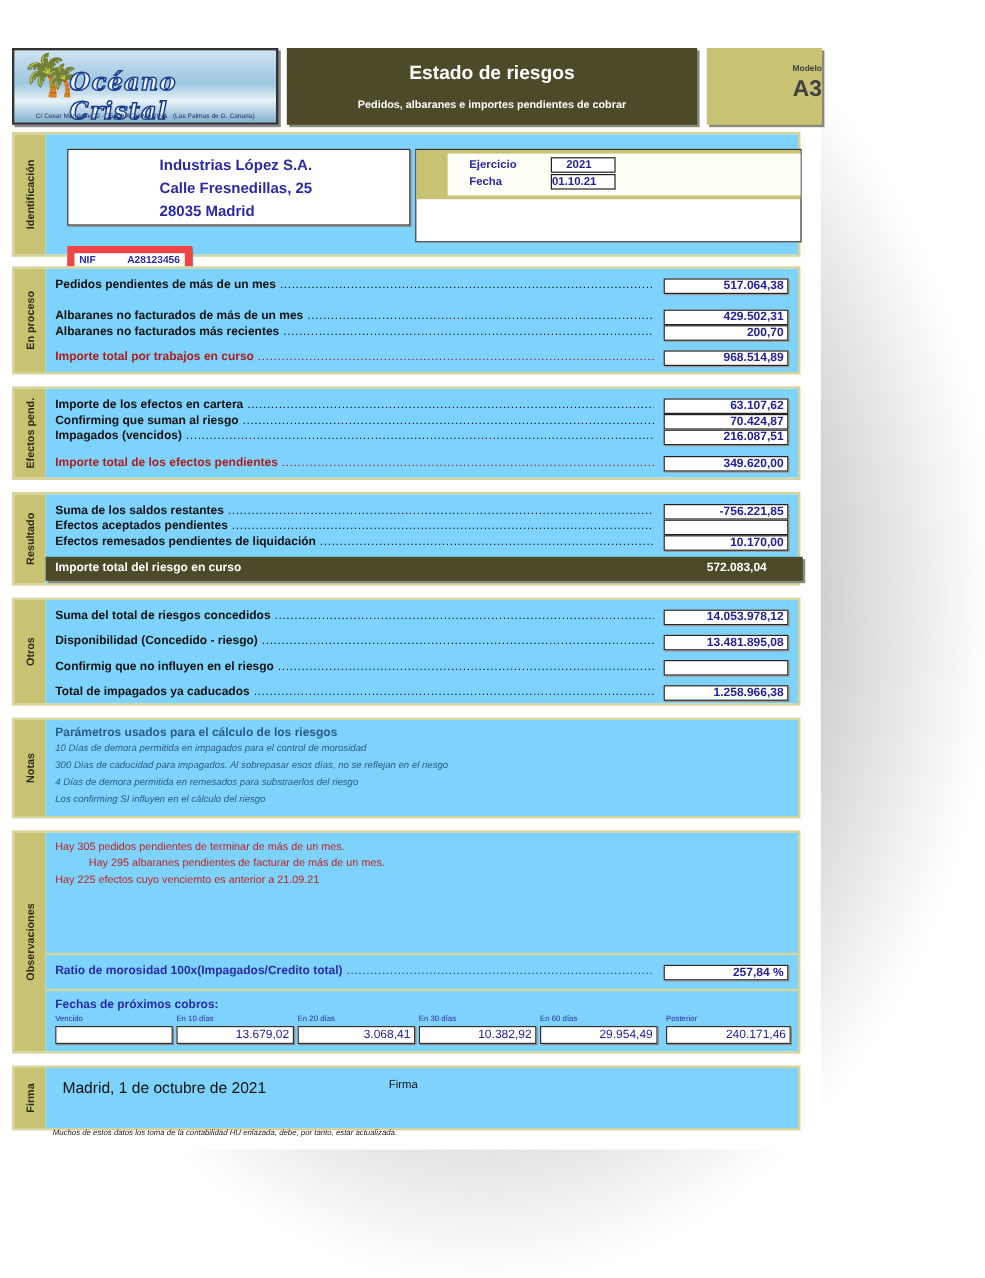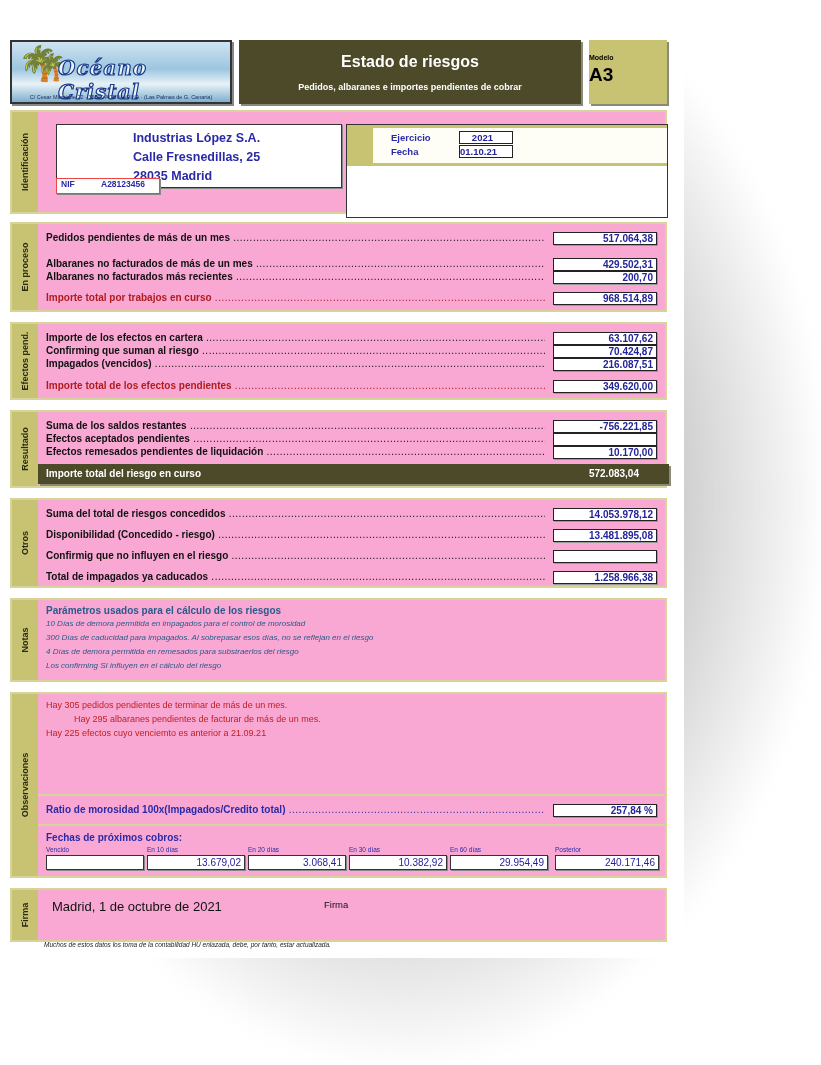--- a/index.html
+++ b/index.html
@@ -34,40 +34,40 @@
     position: absolute; left: 0; right: 0; bottom: 2px; text-align: center;
     font-size: 5.5px; color: #1a2f6a;
   }
   .title-box {
     position: absolute; left: 239px; top: 18px; width: 342px; height: 64px;
     background: #4d4a2a; box-shadow: 2px 2px 0 #8a8a7a; color: #fff; text-align: center;
   }
   .title-box .t1 { font-size: 16px; font-weight: bold; margin-top: 13px; }
   .title-box .t2 { font-size: 9px; font-weight: bold; margin-top: 11px; }
   .model-box {
-    position: absolute; left: 589px; top: 18px; width: 78px; height: 64px;
-    background: #c8c373; box-shadow: 2px 2px 0 #8a8a7a; text-align: left; color: #000000;
+    position: absolute; left: 589px; top: 18px; width: 96px; height: 64px;
+    background: #c8c373; box-shadow: 2px 2px 0 #8a8a7a; text-align: right; color: #404040;
   }
   .model-box .m1 { font-size: 7px; font-weight: bold; margin-top: 14px; }
   .model-box .m2 { font-size: 19px; font-weight: bold; margin-top: 3px; }
 
   
   .section {
     position: absolute; left: 10px; width: 657px;
     border: 2px solid #d6d49a; background: #ffffff;
   }
   .section .side {
     position: absolute; left: 0; top: 0; bottom: 0; width: 26px; background: #c8c373;
   }
   .section .side span {
     position: absolute; left: 50%; top: 50%;
     transform: translate(-50%, -50%) rotate(-90deg);
     white-space: nowrap; font-size: 9px; font-weight: bold; color: #2b2b14;
   }
-  .section .body { position: absolute; left: 26px; top: 0; right: 0; bottom: 0; background: #f9a8d4; }
+  .section .body { position: absolute; left: 26px; top: 0; right: 0; bottom: 0; background: #7dd3fc; }
 
   .row { position: absolute; left: 8px; right: 8px; height: 13px; font-size: 10px; font-weight: bold; color: #111; }
   .row .lbl { position: absolute; left: 0; top: 0; right: 112px; white-space: nowrap; overflow: hidden; }
   .row .lbl::after {
     content: " ............................................................................................................................................................................................................";
     font-weight: normal; letter-spacing: 0.5px;
   }
   .row.red .lbl { color: #b01c1c; }
   .row.red .lbl::after { color: #b01c1c; }
   .row.blue .lbl { color: #2a2aa6; }
@@ -78,28 +78,28 @@
     box-shadow: 1px 1px 0 #999;
   }
 
   .idbox {
     position: absolute; left: 18px; top: 12px; width: 286px; height: 64px;
     border: 1px solid #333; background: #fff; box-shadow: 1px 1px 0 #888;
   }
   .idbox div { margin-left: 76px; font-size: 12.5px; font-weight: bold; color: #2a2aa6; line-height: 19px; }
   .idbox div:first-child { margin-top: 4px; }
   .nif {
-    position: absolute; left: 18px; top: 66px; width: 104px; height: 16px;
-    border: 1px solid #ef4444; background: #fff; font-size: 8.5px; font-weight: bold; color: #2a2aa6;
+    position: absolute; left: 18px; top: 93px; width: 104px; height: 30px;
+    border: 6px solid #ef4444; background: #fff; font-size: 8.5px; font-weight: bold; color: #2a2aa6;
     box-shadow: 1px 1px 0 #888; line-height: 11px;
   }
   .nif .k { position: absolute; left: 4px; }
   .nif .v { position: absolute; left: 44px; }
   .ejbox {
-    position: absolute; left: 308px; top: 12px; width: 322px; height: 94px;
+    position: absolute; left: 308px; top: 12px; width: 322px; height: 78px;
     border: 1px solid #333; background: #fff;
   }
   .ejbox .band { position: absolute; left: 0; right: 0; top: 0; height: 41px; background: #c8c373; }
   .ejbox .bandin { position: absolute; left: 26px; right: 0; top: 3px; height: 35px; background: #fffef6; }
   .ejbox .lab { position: absolute; left: 44px; font-size: 9.5px; font-weight: bold; color: #2a2aa6; }
   .ejbox .fld {
     position: absolute; left: 112px; width: 54px; height: 13px; border: 1px solid #222; background: #fff;
     text-align: right; padding-right: 19px; font-size: 9.5px; font-weight: bold; color: #23239a; line-height: 11px;
   }
 

